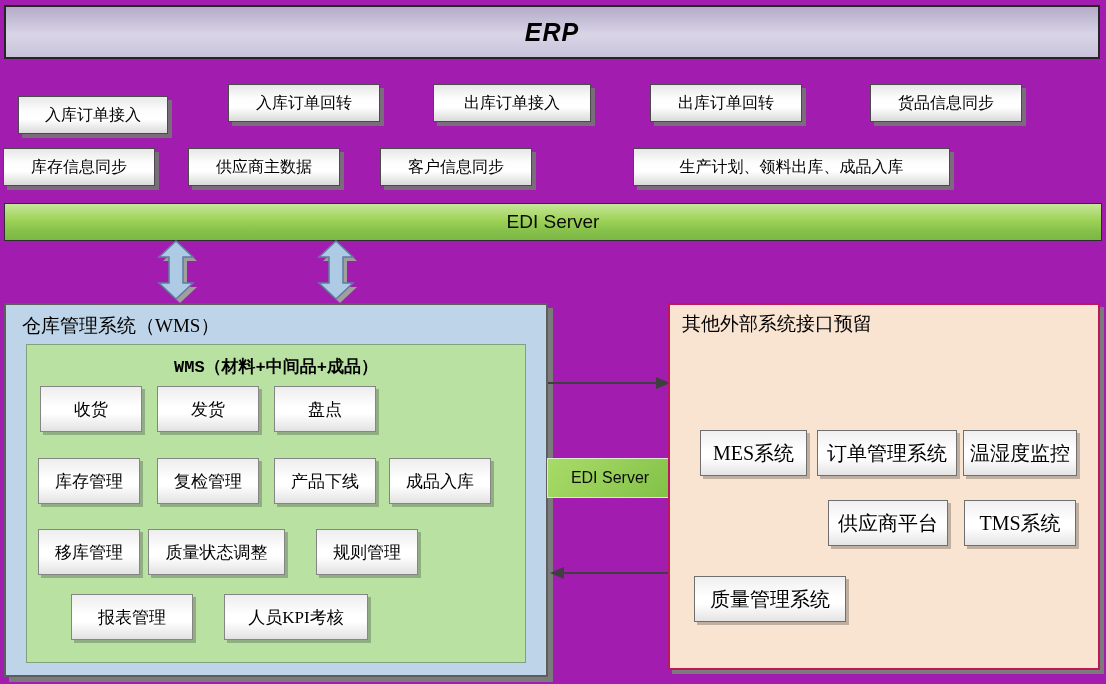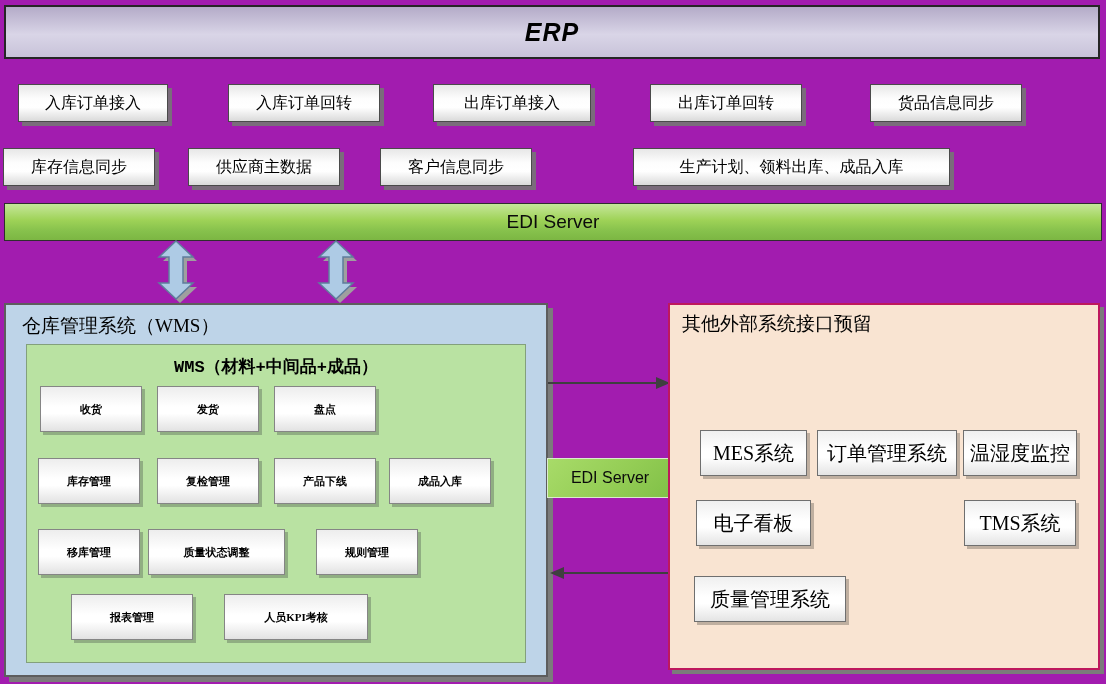--- a/index.html
+++ b/index.html
@@ -27,21 +27,21 @@
     box-shadow:4px 4px 0 rgba(118,118,118,0.9);
     display:flex;align-items:center;justify-content:center;
     font-size:16px;color:#000;white-space:nowrap;
   }
   .module-btn{
     position:absolute;height:44px;
     background:linear-gradient(180deg,#ededed 0%,#ffffff 45%,#ffffff 60%,#e2e2e2 100%);
     border:1px solid #858585;
     box-shadow:3px 3px 0 rgba(95,110,90,0.45);
     display:flex;align-items:center;justify-content:center;
-    font-size:11px;color:#000;white-space:nowrap;font-weight:bold;
+    font-size:17px;color:#000;white-space:nowrap;
   }
   .ext-btn{
     position:absolute;height:44px;
     background:linear-gradient(180deg,#efefef 0%,#ffffff 45%,#ffffff 60%,#e4e4e4 100%);
     border:1px solid #6f6f6f;
     box-shadow:3px 3px 0 rgba(120,110,100,0.45);
     display:flex;align-items:center;justify-content:center;
     font-size:20px;color:#000;white-space:nowrap;
   }
   
@@ -94,21 +94,21 @@
 </style>
 </head>
 <body>
 
 <div id="stage">
 
   <div class="erp-banner">
     <span>ERP</span>
   </div>
 
-  <div class="shape-btn" style="left:18px;top:84px;width:148px">入库订单接入</div>
+  <div class="shape-btn" style="left:18px;top:96px;width:148px">入库订单接入</div>
   <div class="shape-btn" style="left:228px;top:84px;width:150px">入库订单回转</div>
   <div class="shape-btn" style="left:433px;top:84px;width:156px">出库订单接入</div>
   <div class="shape-btn" style="left:650px;top:84px;width:150px">出库订单回转</div>
   <div class="shape-btn" style="left:870px;top:84px;width:150px">货品信息同步</div>
 
   <div class="shape-btn" style="left:3px;top:148px;width:150px">库存信息同步</div>
   <div class="shape-btn" style="left:188px;top:148px;width:150px">供应商主数据</div>
   <div class="shape-btn" style="left:380px;top:148px;width:150px">客户信息同步</div>
   <div class="shape-btn" style="left:633px;top:148px;width:315px">生产计划、领料出库、成品入库</div>
 
@@ -161,19 +161,19 @@
     <polygon points="16,3 2,9 16,15" fill="#3f3f3f"></polygon>
   </svg>
 
   <div class="ext-panel">
     <div class="ext-title">其他外部系统接口预留</div>
 
     <div class="ext-btn" style="left:30px;top:125px;width:105px">MES系统</div>
     <div class="ext-btn" style="left:147px;top:125px;width:138px">订单管理系统</div>
     <div class="ext-btn" style="left:293px;top:125px;width:112px">温湿度监控</div>
 
-    <div class="ext-btn" style="left:26px;top:195px;width:113px">电子看板</div>
+    <div class="ext-btn" style="left:158px;top:195px;width:118px">供应商平台</div>
     <div class="ext-btn" style="left:294px;top:195px;width:110px">TMS系统</div>
 
     <div class="ext-btn" style="left:24px;top:271px;width:150px">质量管理系统</div>
   </div>
 
 </div>
 
 </body></html>

